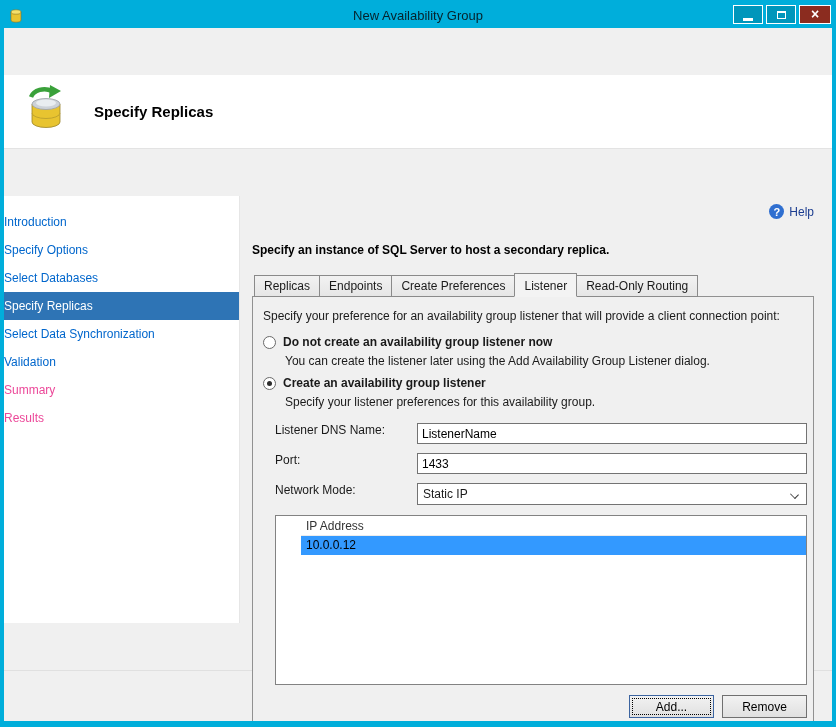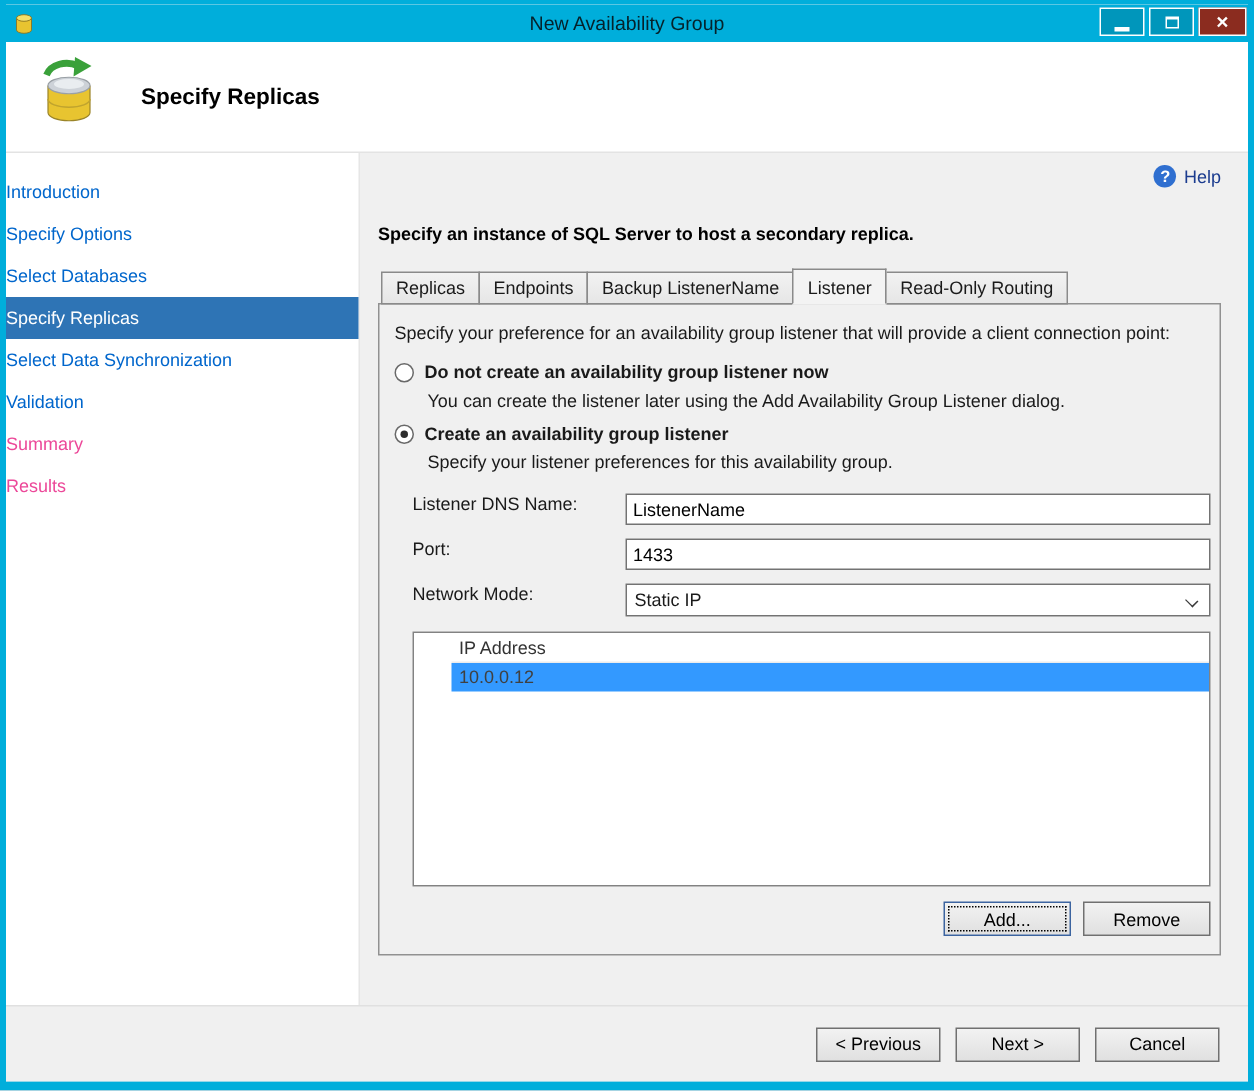--- a/index.html
+++ b/index.html
@@ -12,21 +12,21 @@
   *{box-sizing:border-box;margin:0;padding:0;}
   html,body{background:#cfd6dc;}
   body{font-family:"Liberation Sans","DejaVu Sans",sans-serif;font-size:12px;color:#1a1a1a;}
 
   .window{
     width:836px;height:727px;
     border-style:solid;border-color:var(--titlebar);
     border-width:3px 4px 6px 4px;
     background:#f0f0f0;
     display:flex;flex-direction:column;
-    position:relative;overflow:hidden;
+    position:relative;overflow:hidden;gap:47px;
   }
 
   
   .titlebar{height:25px;background:var(--titlebar);position:relative;display:flex;align-items:center;flex:0 0 auto;}
   .titlebar .title{position:absolute;left:0;right:0;text-align:center;font-size:13px;color:#05222b;}
   .titlebar-icon{margin-left:4px;display:flex;align-items:center;}
   .win-controls{position:absolute;right:1px;top:2px;display:flex;gap:3px;}
   .win-btn{width:30px;height:19px;border:1px solid #ffffff;display:flex;align-items:center;justify-content:center;background:#0096bb;cursor:default;}
   .win-btn.close{background:var(--close);width:32px;}
   .glyph-min{width:10px;height:3px;background:#fff;margin-top:9px;}
@@ -71,21 +71,21 @@
   .form-section{margin:14px 0 0 14px;padding-right:0;}
   .form-row{display:flex;align-items:flex-start;margin-top:9px;}
   .form-label{width:142px;flex:0 0 auto;font-size:12px;}
   .text-input{flex:1;height:21px;border:1px solid #737373;background:#fff;font-family:"Liberation Sans","DejaVu Sans",sans-serif;font-size:12px;padding:1px 4px;}
   .combo{flex:1;height:22px;border:1px solid #737373;background:#fff;display:flex;align-items:center;padding:0 22px 0 5px;position:relative;cursor:default;}
   .combo .chev{position:absolute;right:8px;top:7px;width:7px;height:7px;border-right:1.5px solid #3a3a3a;border-bottom:1.5px solid #3a3a3a;transform:rotate(45deg) scale(1,0.8);}
 
   .ip-list{margin:10px 0 0 14px;height:170px;border:1px solid #828282;background:#fff;overflow:hidden;padding-left:25px;}
   .list-header{height:20px;line-height:20px;padding-left:5px;border-bottom:1px solid #ececec;color:#333;background:#fff;cursor:default;}
   .list-row{height:19px;line-height:19px;padding-left:5px;cursor:default;}
-  .list-row.selected{background:var(--listsel);color:#404040;}
+  .list-row.selected{background:var(--listsel);color:#000000;}
 
   .panel-buttons{display:flex;justify-content:flex-end;gap:8px;margin-top:10px;}
 
   .btn{min-width:85px;height:23px;border:1px solid #707070;background:linear-gradient(#f2f2f2,#e0e0e0);font-family:"Liberation Sans","DejaVu Sans",sans-serif;font-size:12px;color:#000;cursor:default;text-align:center;}
   .btn.focused{outline:1px dotted #000;outline-offset:-4px;border-color:#3c64a0;}
 
   
   .footer{height:51px;flex:0 0 auto;display:flex;justify-content:flex-end;align-items:center;gap:10px;padding-right:19px;background:#f0f0f0;border-top:1px solid #e0e0e0;}
   .footer .btn{min-width:83px;}
 </style>
@@ -147,21 +147,21 @@
       <div class="help-row">
         <span class="help-icon">?</span>
         <span class="help-label">Help</span>
       </div>
 
       <div class="instruction">Specify an instance of SQL Server to host a secondary replica.</div>
 
       <div class="tabs">
         <div class="tab">Replicas</div>
         <div class="tab">Endpoints</div>
-        <div class="tab">Backup ListenerName</div>
+        <div class="tab">Create Preferences</div>
         <div class="tab active">Listener</div>
         <div class="tab">Read-Only Routing</div>
       </div>
 
       <div class="panel">
 
         <div class="pref-text">Specify your preference for an availability group listener that will provide a client connection point:</div>
 
         <div class="radio-row">
           <span class="radio"></span>

